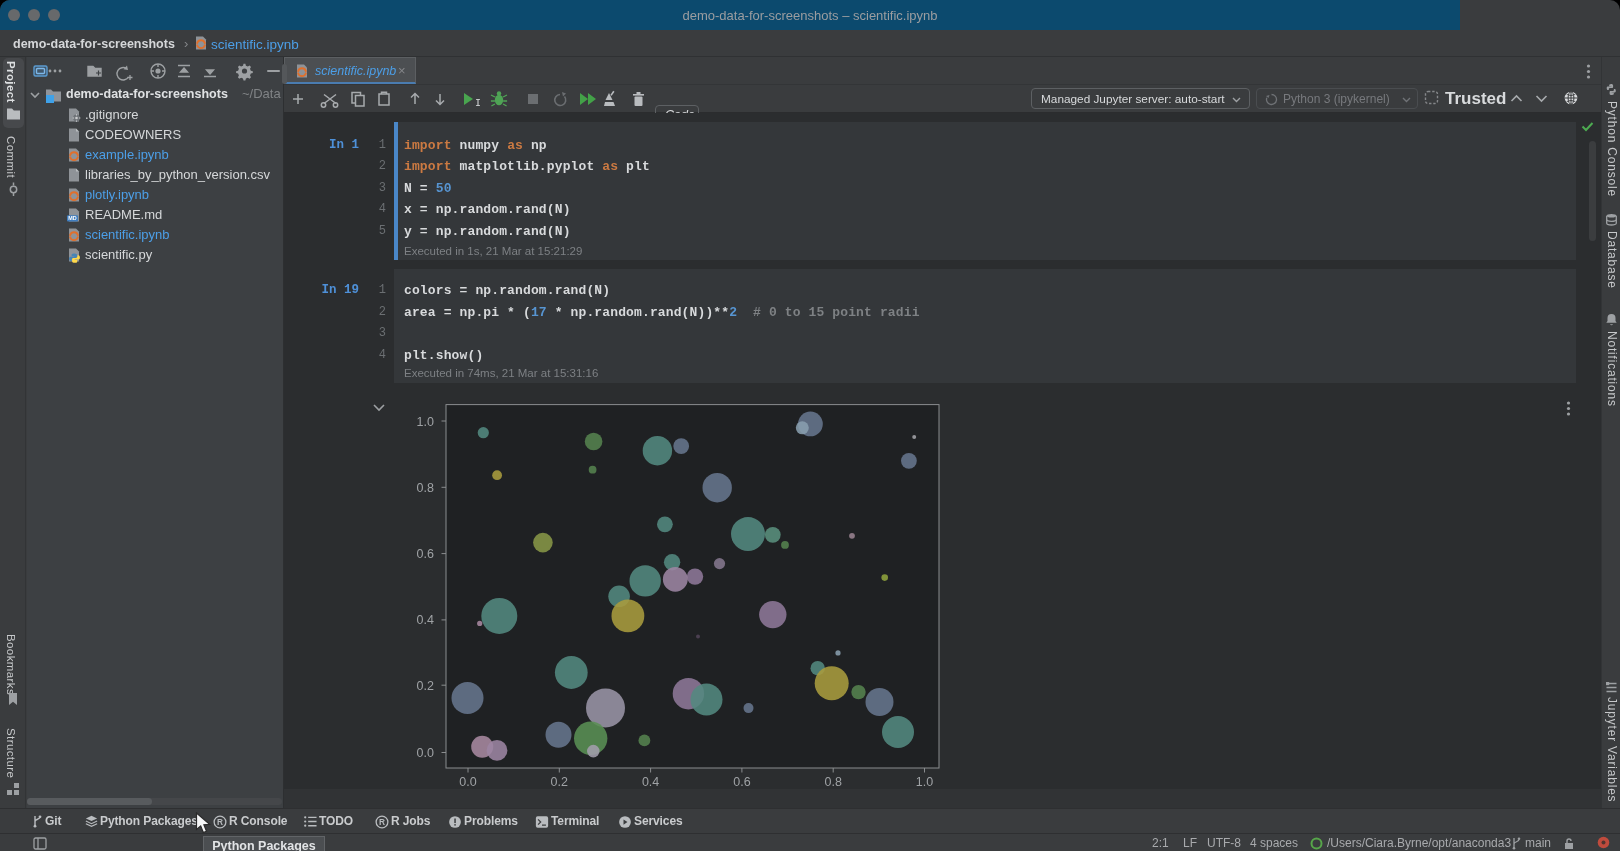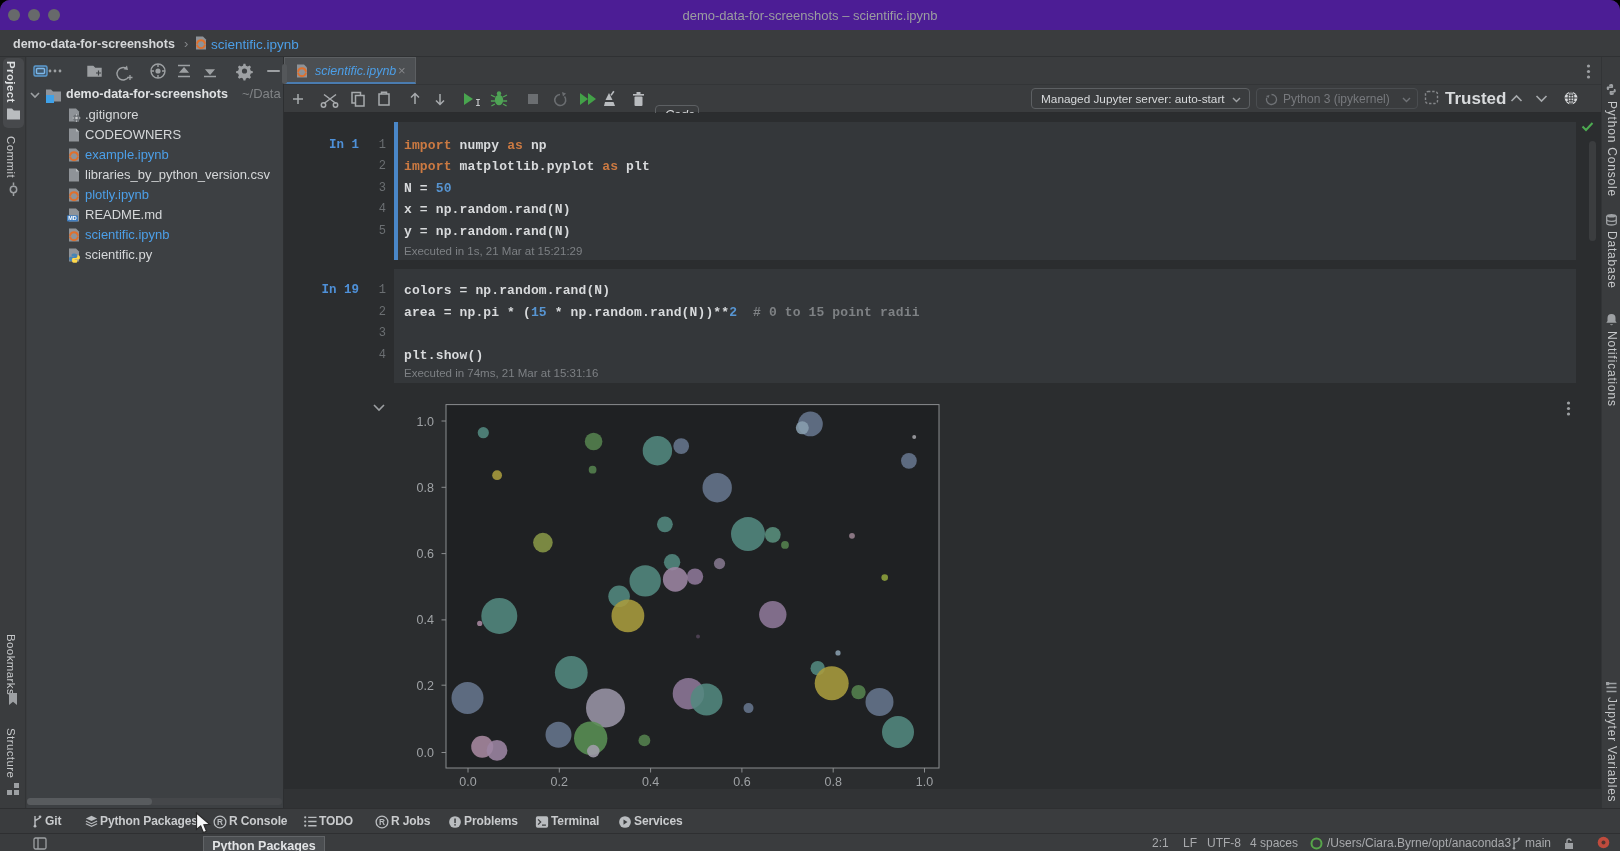--- a/index.html
+++ b/index.html
@@ -1,21 +1,21 @@
 <!DOCTYPE html>
 <html><head>
 <meta charset="utf-8">
 <style>
 * { margin:0; padding:0; box-sizing:border-box; }
 html,body { width:1620px; height:851px; background:#000; overflow:hidden; }
 body { font-family:"Liberation Sans", sans-serif; position:relative; }
 .abs { position:absolute; }
 #win { position:absolute; left:0; top:0; width:1620px; height:851px; background:#3a3c3e; border-radius:10px 10px 0 0; overflow:hidden; }
 
-#titlebar { position:absolute; left:0; top:0; width:1620px; height:30px; background:#4c1d95; }
+#titlebar { position:absolute; left:0; top:0; width:1460px; height:30px; background:#0c4a6e; }
 .tdot { position:absolute; top:9px; width:12px; height:12px; border-radius:50%; background:#67696b; }
 #title { position:absolute; top:8px; left:0; width:1620px; text-align:center; color:#9b9da0; font-size:13px; }
 
 #crumbs { position:absolute; left:0; top:30px; width:1620px; height:27px; background:#3a3c3e; }
 #crumbs .proj { position:absolute; left:13px; top:7px; font-size:12.5px; font-weight:bold; letter-spacing:0px; color:#d5d7d9; }
 #crumbs .sep { position:absolute; left:184px; top:6px; font-size:13px; color:#85878a; }
 #crumbs .fn { position:absolute; left:211px; top:7px; font-size:13.5px; color:#4c9fe8; }
 
 #lstripe { position:absolute; left:0; top:57px; width:26px; height:751px; background:#3a3c3e; border-right:1px solid #323436; }
 #rstripe { position:absolute; left:1601px; top:57px; width:19px; height:751px; background:#3a3c3e; border-left:1px solid #323436; }
@@ -335,21 +335,21 @@
       <div class="codeline" style="top:107.7px;">y = np.random.rand(N)</div>
       <div class="exec" style="top:132px;">Executed in 1s, 21 Mar at 15:21:29</div>
 
       <div class="cellbg" style="top:156px;height:114px;"></div>
       <div class="inlab" style="left:35px;top:167.2px;">In 19</div>
       <div class="lnum" style="left:80px;top:167.2px;">1</div>
       <div class="lnum" style="left:80px;top:188.8px;">2</div>
       <div class="lnum" style="left:80px;top:210.4px;">3</div>
       <div class="lnum" style="left:80px;top:232px;">4</div>
       <div class="codeline" style="top:167.2px;">colors = np.random.rand(N)</div>
-      <div class="codeline" style="top:188.8px;">area = np.pi * (<span class="num">15</span> * np.random.rand(N))**<span class="num">2</span>  <span class="cmt"># 0 to 15 point radii</span></div>
+      <div class="codeline" style="top:188.8px;">area = np.pi * (<span class="num">17</span> * np.random.rand(N))**<span class="num">2</span>  <span class="cmt"># 0 to 15 point radii</span></div>
       <div class="codeline" style="top:232px;">plt.show()</div>
       <div class="exec" style="top:254px;">Executed in 74ms, 21 Mar at 15:31:16</div>
 
       <svg class="abs" style="left:88px;top:290px;" width="14" height="9" viewBox="0 0 14 9">
           <path d="M2 2l5 5 5-5" stroke="#9da0a3" stroke-width="1.6" fill="none"></path>
         </svg>
       <svg class="abs" style="left:1282px;top:288px;" width="5" height="15" viewBox="0 0 5 15">
           <circle cx="2.5" cy="2" r="1.6" fill="#9da0a3"></circle>
           <circle cx="2.5" cy="7.5" r="1.6" fill="#9da0a3"></circle>
           <circle cx="2.5" cy="13" r="1.6" fill="#9da0a3"></circle>

